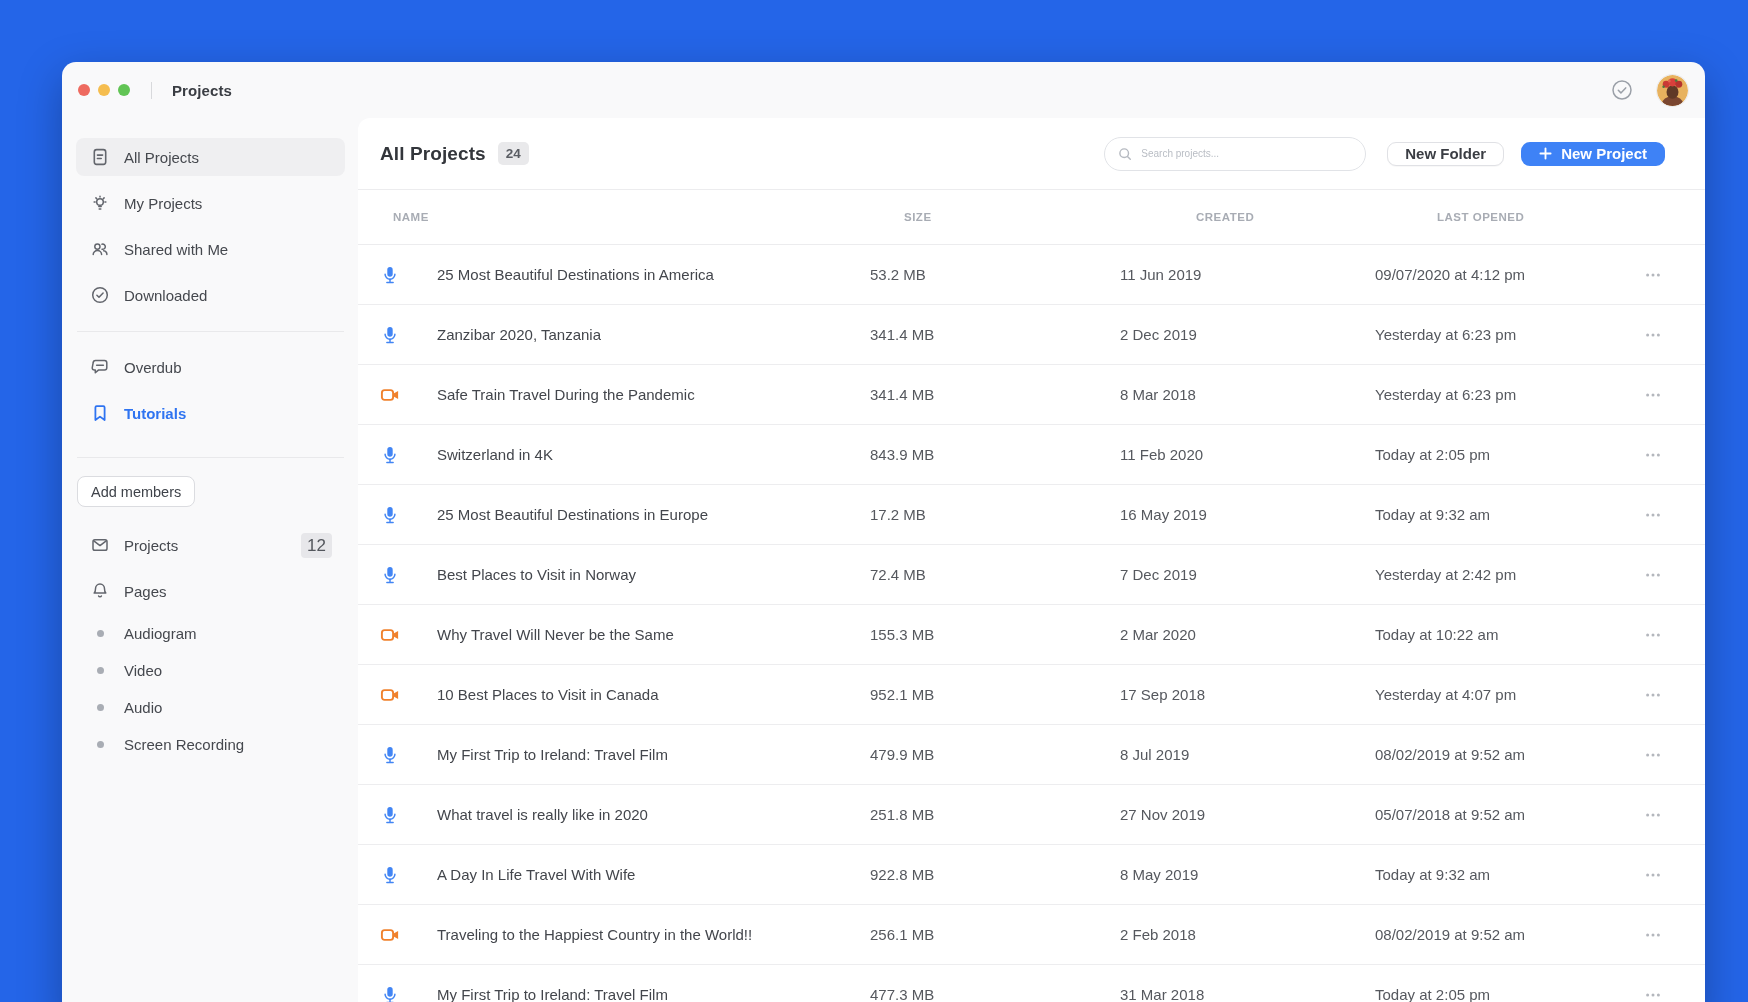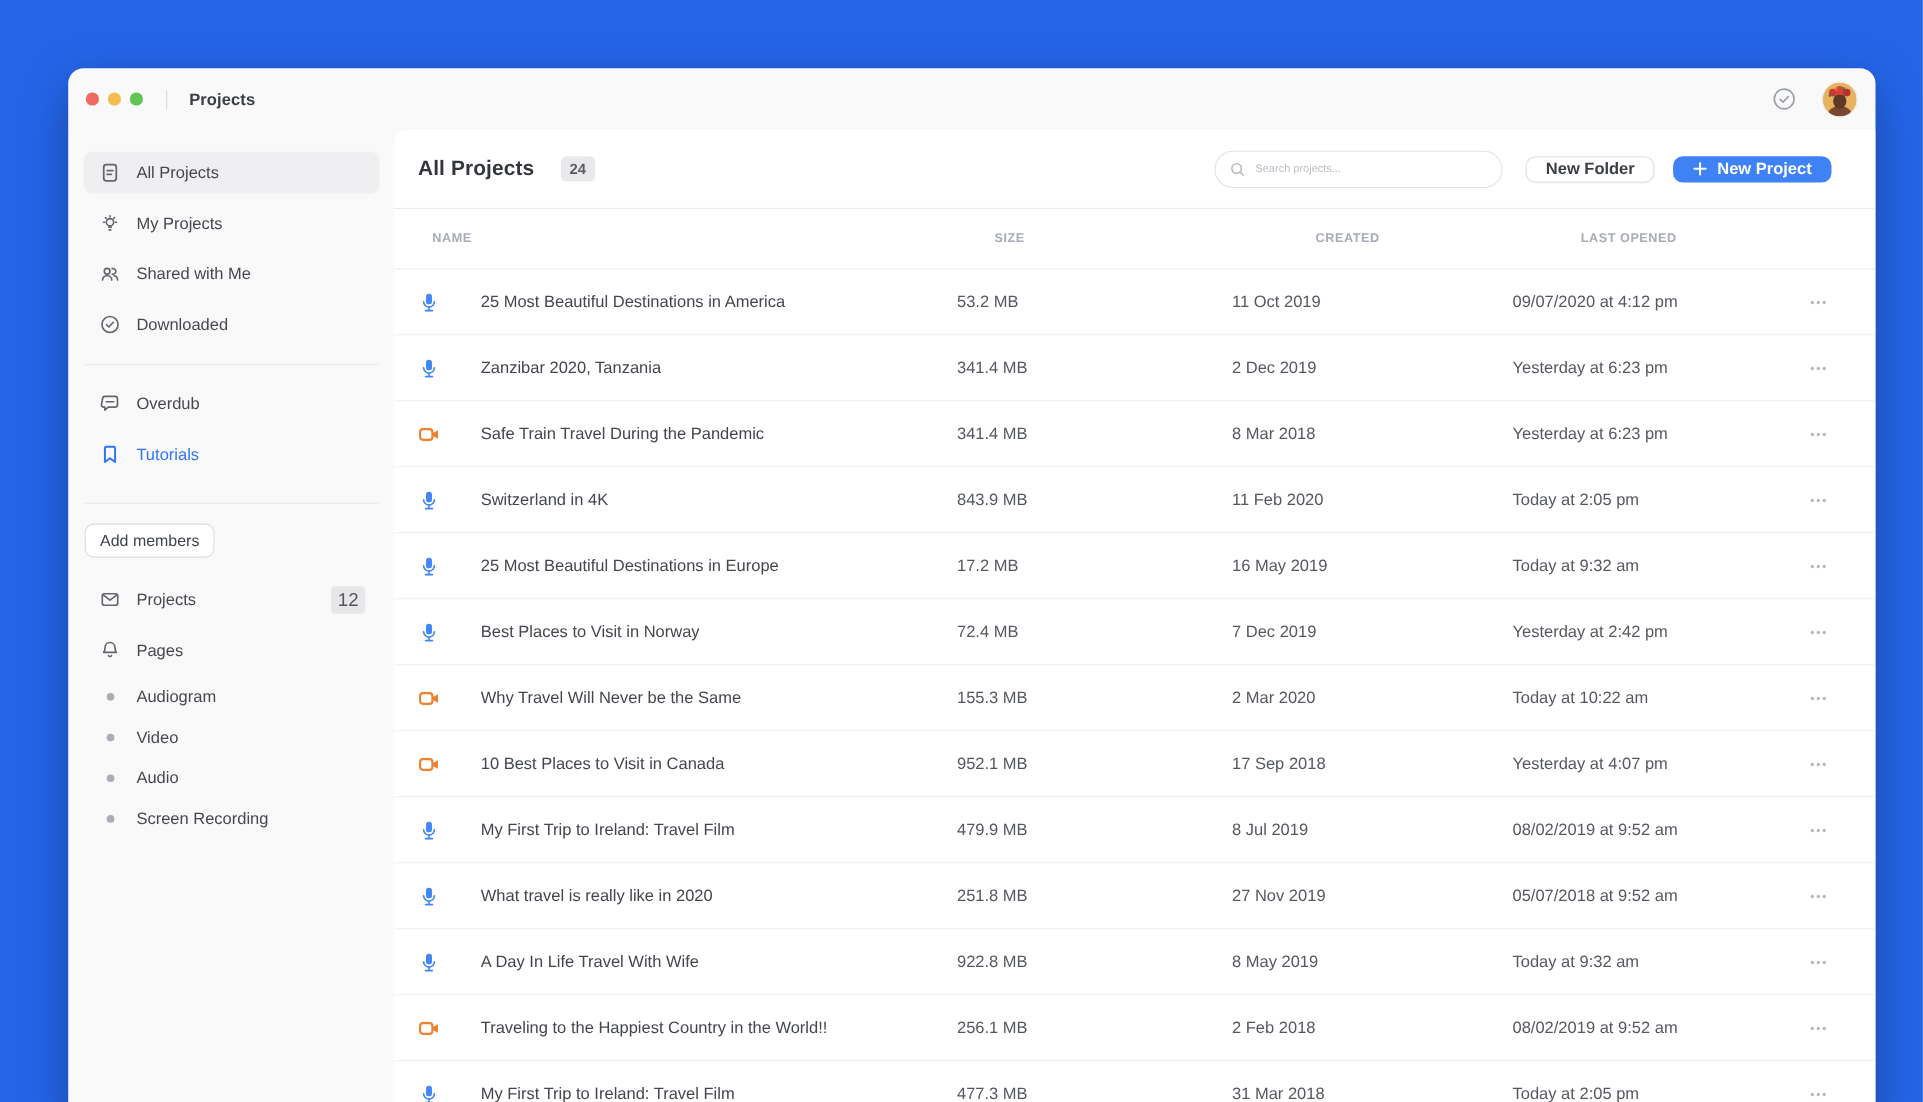--- a/index.html
+++ b/index.html
@@ -25,35 +25,35 @@
   .tb-check { width:24px; height:24px; color:#9ba0a8; margin-right:23px; cursor:pointer; }
   .tb-avatar { width:31px; height:31px; border-radius:50%; overflow:hidden; cursor:pointer; box-shadow:0 0 0 1px rgba(0,0,0,.06); }
   
   .content { flex:1; display:flex; min-height:0; }
   .sidebar { width:296px; flex:0 0 296px; padding:20px 13px 0 14px; }
   .main { flex:1; background:#ffffff; border-radius:12px 0 0 0; display:flex; flex-direction:column; overflow:hidden; }
   
   .side-item { height:38px; border-radius:8px; display:flex; align-items:center; padding:0 13px 0 14px; margin-bottom:8px; cursor:pointer; color:#45484e; }
   .side-item.active { background:#efeff1; }
   .side-item.highlight { color:#2f74f1; }
-  .side-item.highlight .side-label { color:#2f74f1; font-weight:400; }
+  .side-item.highlight .side-label { color:#2f74f1; font-weight:700; }
   .side-icon { width:20px; height:20px; flex:0 0 20px; margin-right:14px; color:#63666d; display:flex; align-items:center; justify-content:center; }
   .side-item.highlight .side-icon { color:#2f74f1; }
   .side-label { font-size:15px; color:#45484e; white-space:nowrap; }
   .side-badge { margin-left:auto; background:#e7e7ea; color:#53565c; font-size:17px; line-height:1; padding:4px 6px; border-radius:4px; }
   .side-divider { height:1px; background:#e9e9eb; margin:17px 1px 16px 1px; }
   .side-divider.second { margin:25px 1px 18px 1px; }
   .add-members { display:inline-flex; align-items:center; height:31px; padding:0 13px; background:#ffffff; border:1px solid #dbdce0; border-radius:8px; font-size:14.5px; color:#3f434a; cursor:pointer; margin:0 0 19px 1px; font-family:inherit; }
   .bullet-item { height:30px; display:flex; align-items:center; padding:0 13px 0 14px; margin-bottom:7px; cursor:pointer; }
   .bullet-dot { width:7px; height:7px; border-radius:50%; background:#a9adb4; margin:0 20px 0 7px; flex:0 0 7px; }
   .bullet-label { font-size:15px; color:#45484e; white-space:nowrap; }
   
   .main-header { height:72px; flex:0 0 72px; display:flex; align-items:center; padding:0 40px 0 22px; border-bottom:1px solid #ececee; }
   .page-title { font-size:19px; font-weight:700; color:#33363b; letter-spacing:.1px; }
-  .count-badge { margin-left:24px; background:#e9e9eb; color:#5a5d63; font-size:13.5px; font-weight:600; line-height:1; padding:5px 8px; border-radius:5px; }
+  .count-badge { margin-left:12px; background:#e9e9eb; color:#5a5d63; font-size:13.5px; font-weight:600; line-height:1; padding:5px 8px; border-radius:5px; }
   .search-box { margin-left:auto; width:262px; height:34px; border:1px solid #e1e3e7; border-radius:17px; background:#fff; display:flex; align-items:center; padding:0 10px 0 12px; }
   .search-box svg { flex:0 0 16px; color:#b6bac1; margin-right:8px; }
   .search-box input { border:none; outline:none; flex:1; font-size:10px; color:#45484e; font-family:inherit; background:transparent; }
   .search-box input::placeholder { color:#b9bdc4; }
   .btn { height:24px; display:inline-flex; align-items:center; border-radius:9px; font-size:15px; font-weight:600; cursor:pointer; font-family:inherit; }
   .btn-secondary { margin-left:21px; padding:0 17px; background:#fff; border:1px solid #e0e1e5; color:#3a3d43; box-shadow:0 1px 1px rgba(0,0,0,.03); }
   .btn-primary { margin-left:17px; padding:0 18px; background:#3e82f6; border:none; color:#ffffff; }
   .btn-primary svg { margin-right:9px; }
   
   .table-header { height:55px; flex:0 0 55px; display:flex; align-items:center; padding:0 40px 0 22px; border-bottom:1px solid #ececee; }
@@ -273,21 +273,21 @@
                 <svg width="20" height="20" viewBox="0 0 20 20">
                   <rect x="7.3" y="2.1" width="5.4" height="9.6" rx="2.7" fill="currentColor"></rect>
                   <path d="M5.1 9.3c0 2.7 2.2 4.9 4.9 4.9s4.9-2.2 4.9-4.9" fill="none" stroke="currentColor" stroke-width="1.5" stroke-linecap="round"></path>
                   <line x1="10" y1="14.2" x2="10" y2="16.6" stroke="currentColor" stroke-width="1.5" stroke-linecap="round"></line>
                   <line x1="6.9" y1="17.4" x2="13.1" y2="17.4" stroke="currentColor" stroke-width="1.5" stroke-linecap="round"></line>
                 </svg>
               </span>
       <span class="row-name">25 Most Beautiful Destinations in America</span>
     </div>
     <div class="cell col-size">53.2 MB</div>
-    <div class="cell col-created">11 Oct 2019</div>
+    <div class="cell col-created">11 Jun 2019</div>
     <div class="cell col-last">09/07/2020 at 4:12 pm</div>
     <div class="cell col-menu">
               <span class="dots">
                 <svg width="20" height="20" viewBox="0 0 20 20" fill="currentColor">
                   <circle cx="4.6" cy="10" r="1.5"></circle>
                   <circle cx="10" cy="10" r="1.5"></circle>
                   <circle cx="15.4" cy="10" r="1.5"></circle>
                 </svg>
               </span>
             </div>

